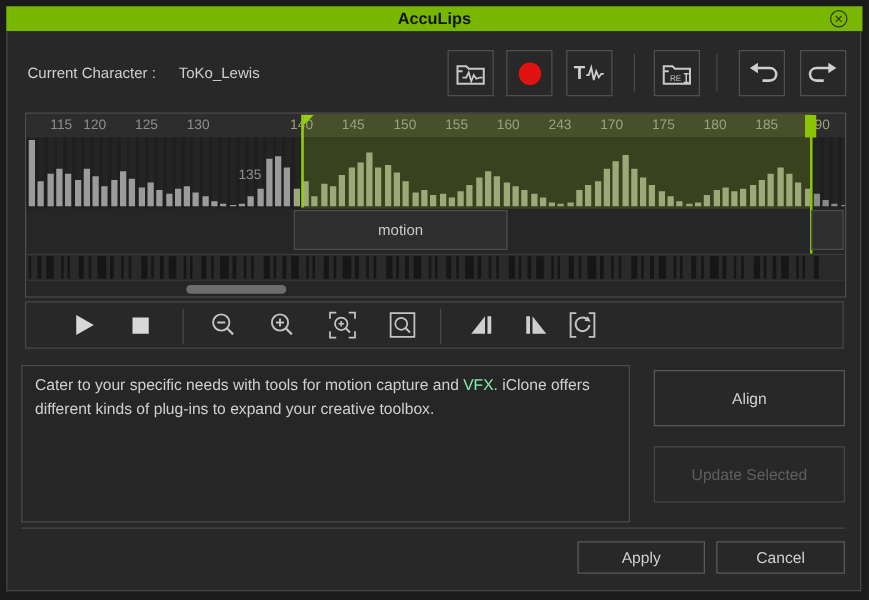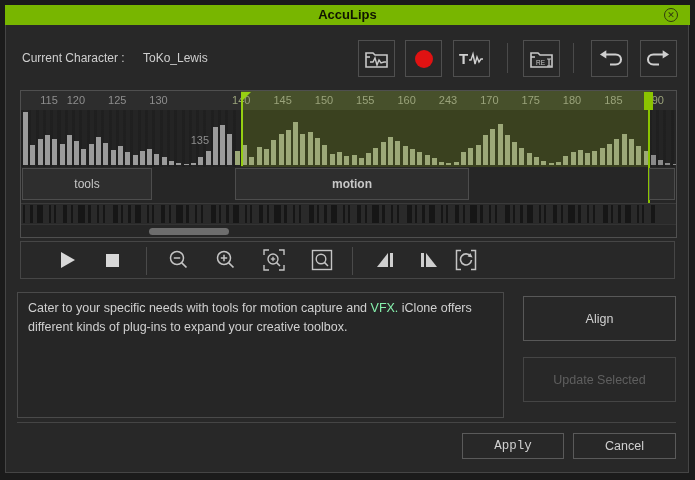--- a/index.html
+++ b/index.html
@@ -64,21 +64,21 @@
   #script-box{left:17px;top:292px;width:487px;height:126px;border:1px solid #4a4a4a;box-sizing:border-box;
     background:#262626;color:#d0d0d0;font-size:12.5px;line-height:19px;padding:6px 10px;cursor:text;}
   #script-box .hl{color:#86efac;}
   .big-btn{left:523px;width:153px;border:1px solid #585858;box-sizing:border-box;background:transparent;
     color:#d0d0d0;font-size:12.5px;display:flex;align-items:center;justify-content:center;cursor:pointer;}
   #btn-align{top:296px;height:45px;}
   #btn-update{top:357px;height:45px;border-color:#454545;color:#5f5f5f;cursor:default;}
   #bottom-sep{left:17px;top:422px;width:659px;height:1px;background:#454545;}
   .small-btn{top:433px;height:26px;border:1px solid #5a5a5a;box-sizing:border-box;background:transparent;
     color:#d0d0d0;font-size:12.5px;display:flex;align-items:center;justify-content:center;cursor:pointer;}
-  #btn-apply{left:462px;width:102px;font-family:Liberation Mono, monospace;}
+  #btn-apply{left:462px;width:102px;}
   #btn-cancel{left:573px;width:103px;}
   svg{display:block;}
 </style>
 </head>
 <body>
 
 <div class="abs" id="title-bar">
   <div class="abs" id="title-text">AccuLips</div>
   <div class="abs" id="close-btn">✕</div>
 </div>
@@ -249,22 +249,21 @@
       <div class="abs tick sel" style="left: 509.7px;">175</div>
       <div class="abs tick sel" style="left: 551.05px;">180</div>
       <div class="abs tick sel" style="left: 592.4px;">185</div>
       <div class="abs tick sel" style="left: 633.75px;">190</div>
     </div>
   <div class="abs" id="sel-start-line" style="left: 220.25px;"></div>
   <div class="abs" id="sel-flag" style="left: 222.25px;"></div>
   <div class="abs" id="playhead-line" style="left: 627px;"></div>
   <div class="abs" id="playhead-head" style="left: 623px;"></div>
   <div class="abs" id="word-row">
-      <div class="abs word-cell" style="left: 1px; width: 130px;">tools</div>
-      <div class="abs word-cell" style="left: 214px; width: 234px; font-weight: bold;">motion</div>
+      <div class="abs word-cell" style="left: 214px; width: 171px;">motion</div>
       <div class="abs word-cell" style="left: 628px; width: 26px;"></div>
     </div>
   <div class="abs" id="phoneme-strip">
       <div class="abs ph-bar" style="left: 2px; width: 2px;"></div>
       <div class="abs ph-bar" style="left: 9px; width: 3px;"></div>
       <div class="abs ph-bar" style="left: 16px; width: 6px;"></div>
       <div class="abs ph-bar" style="left: 28px; width: 2px;"></div>
       <div class="abs ph-bar" style="left: 33px; width: 2px;"></div>
       <div class="abs ph-bar" style="left: 42px; width: 4px;"></div>
       <div class="abs ph-bar" style="left: 50px; width: 2px;"></div>

